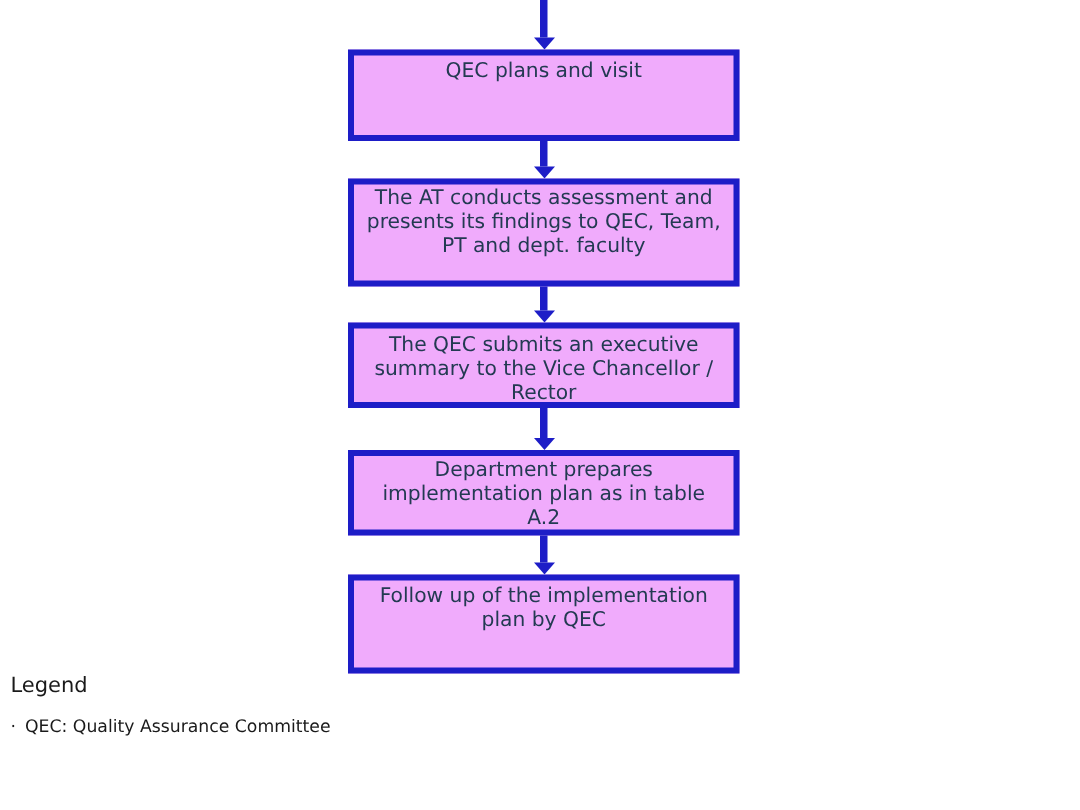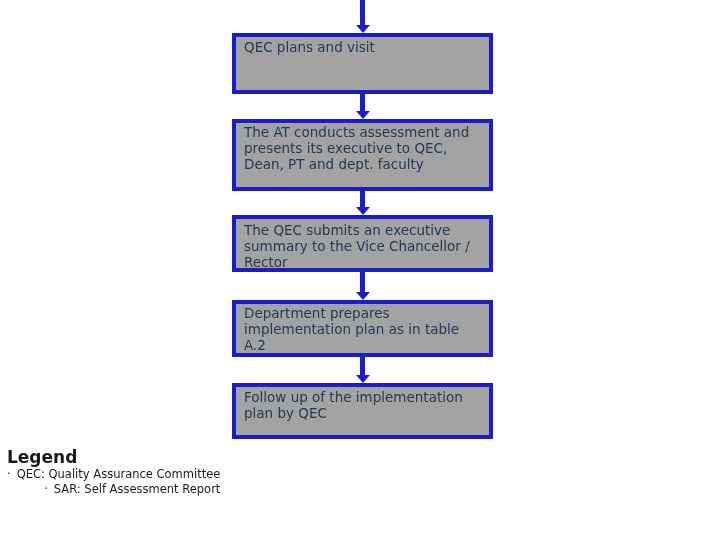--- a/index.html
+++ b/index.html
@@ -16,31 +16,32 @@
     font-family: "DejaVu Sans", "Liberation Sans", sans-serif;
   }
 
   
   .flow-box {
     position: absolute;
     left: 232px;
     width: 261px;
     box-sizing: border-box;
     border: 4px solid var(--accent-blue, #1d1dc7);
-    background: #a3a3a3;
+    background: #f0abfc;
+    text-align: center;
     color: var(--box-text, #233a52);
     font-size: 13.5px;
     line-height: 16px;
     padding: 2px 8px 0 8px;
   }
   .box-0 { top: 33px;  height: 61px; }
   .box-1 { top: 119px; height: 72px; padding-top: 1px; }
   .box-2 { top: 215px; height: 57px; padding-top: 3px; }
   .box-3 { top: 300px; height: 57px; padding-top: 1px; }
-  .box-4 { top: 383px; height: 56px; }
+  .box-4 { top: 383px; height: 66px; }
 
   
   .arrow {
     position: absolute;
     left: 355px;
     width: 15px;
     display: flex;
     flex-direction: column;
     align-items: center;
   }
@@ -63,24 +64,24 @@
   .arrow-4   { top: 357px; height: 26px; }
 
   
   .legend {
     position: absolute;
     left: 7px;
     top: 450px;
     color: #1a1a1a;
   }
   .legend-title {
-    font-weight: bold;
-    font-size: 17px;
+    font-weight: normal;
+    font-size: 14px;
     line-height: 14px;
-    margin-bottom: 3px;
+    margin-bottom: 13px;
   }
   .legend-item {
     font-size: 11.5px;
     line-height: 14.5px;
     white-space: nowrap;
     text-align: right;
   }
   .legend-item .bullet {
     display: inline-block;
     margin-right: 6px;
@@ -99,21 +100,21 @@
   <div class="flow-box box-0">
     <span>QEC plans and visit</span>
   </div>
 
   <div class="arrow arrow-1">
     <div class="shaft"></div>
     <div class="head"></div>
   </div>
 
   <div class="flow-box box-1">
-    <span>The AT conducts assessment and presents its executive to QEC, Dean, PT and dept. faculty</span>
+    <span>The AT conducts assessment and presents its findings to QEC, Team, PT and dept. faculty</span>
   </div>
 
   <div class="arrow arrow-2">
     <div class="shaft"></div>
     <div class="head"></div>
   </div>
 
   <div class="flow-box box-2">
     <span>The QEC submits an executive summary to the Vice Chancellor / Rector</span>
   </div>
@@ -134,18 +135,15 @@
 
   <div class="flow-box box-4">
     <span>Follow up of the implementation plan by QEC</span>
   </div>
 
   <div class="legend">
     <div class="legend-title">Legend</div>
     <div class="legend-item">
       <span class="bullet">·</span><span>QEC: Quality Assurance Committee</span>
     </div>
-    <div class="legend-item">
-      <span class="bullet">·</span><span>SAR: Self Assessment Report</span>
-    </div>
   </div>
 
 </div>
 
 </body></html>

